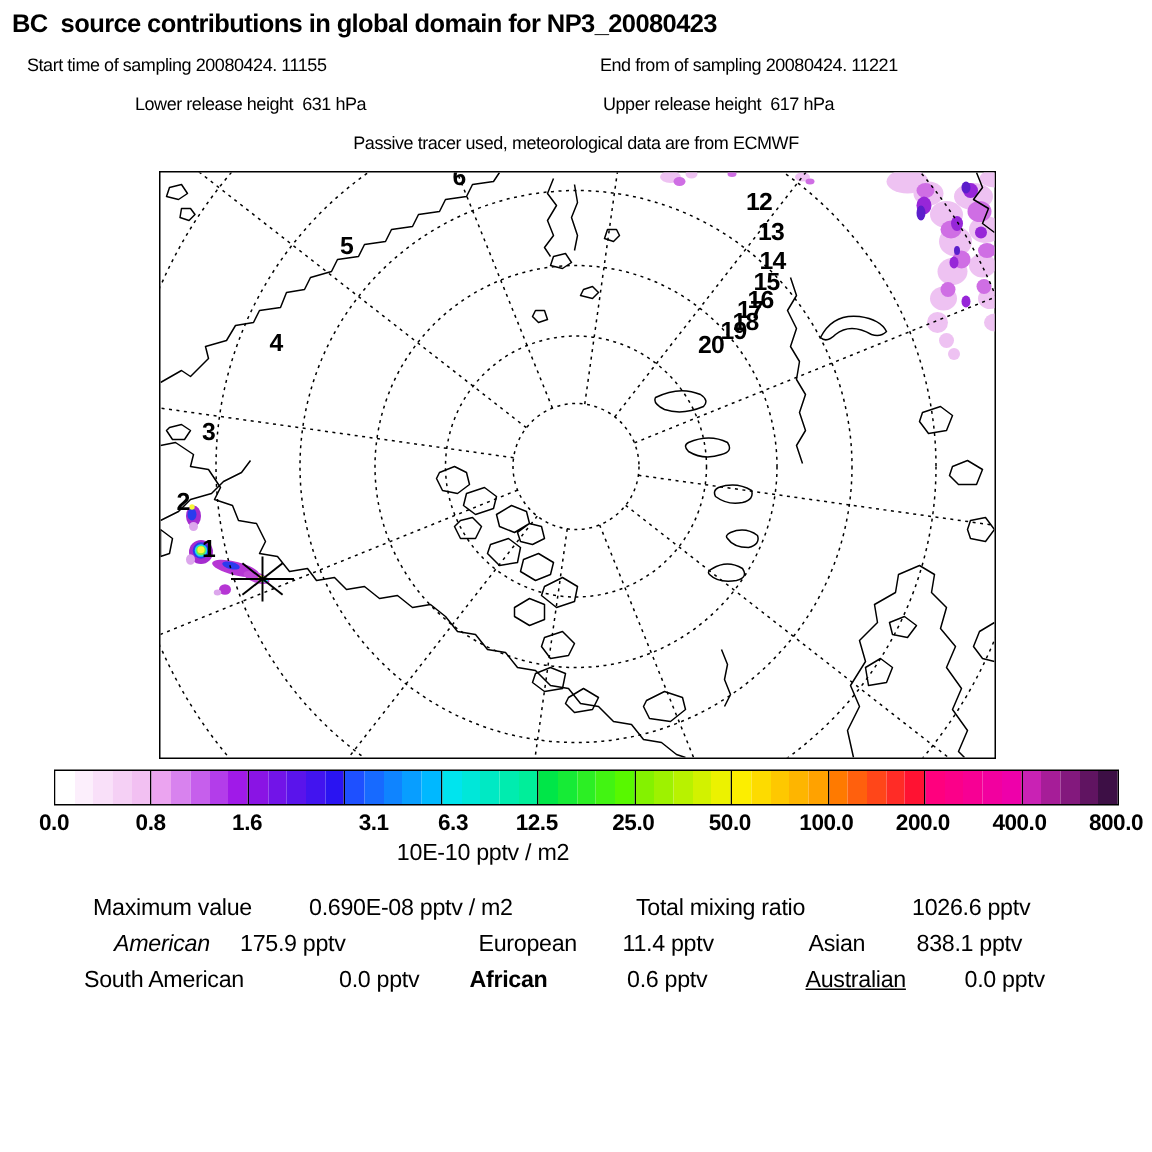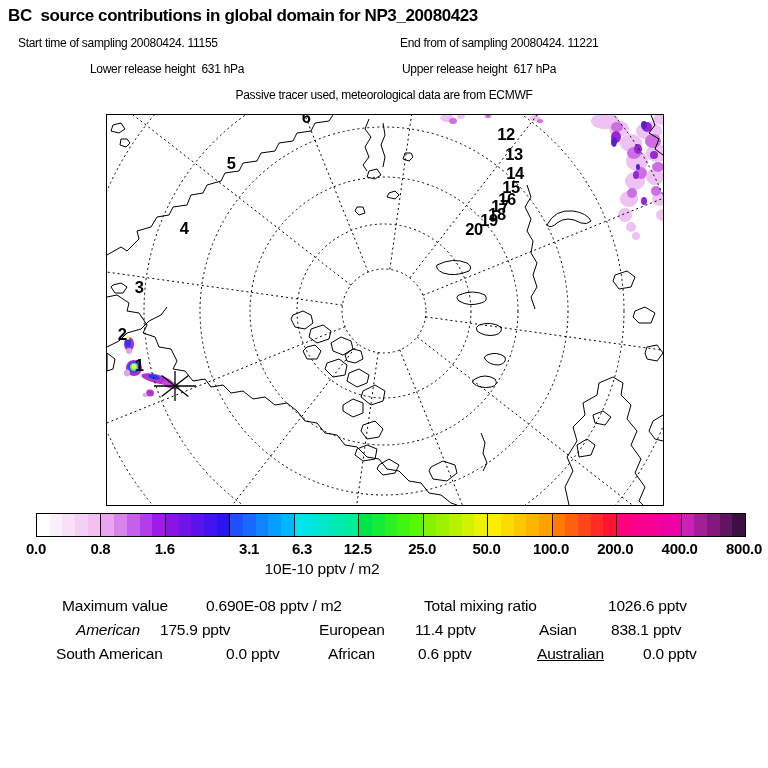--- a/index.html
+++ b/index.html
@@ -270,16 +270,16 @@
 
 <div class="abs stat" style="left:76px;top:621px;font-style:italic;">American</div>
 <div class="abs stat" style="left:160px;top:621px;">175.9 pptv</div>
 <div class="abs stat" style="left:303px;top:621px;margin-left:16px;">European</div>
 <div class="abs stat" style="left:415px;top:621px;">11.4 pptv</div>
 <div class="abs stat" style="left:539px;top:621px;">Asian</div>
 <div class="abs stat" style="left:611px;top:621px;">838.1 pptv</div>
 
 <div class="abs stat" style="left:56px;top:645px;">South American</div>
 <div class="abs stat" style="left:226px;top:645px;">0.0 pptv</div>
-<div class="abs stat" style="left:328px;top:645px;">African</div>
+<div class="abs stat" style="left:313px;top:645px;font-weight:bold;">African</div>
 <div class="abs stat" style="left:418px;top:645px;">0.6 pptv</div>
 <div class="abs stat" style="left:537px;top:645px;text-decoration:underline;">Australian</div>
 <div class="abs stat" style="left:643px;top:645px;">0.0 pptv</div>
 
 </body></html>

